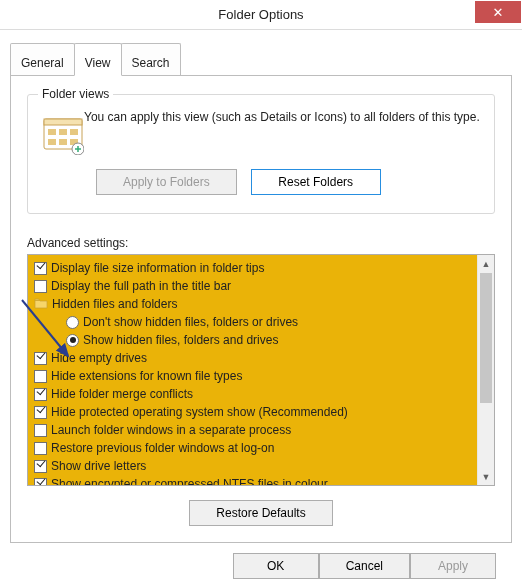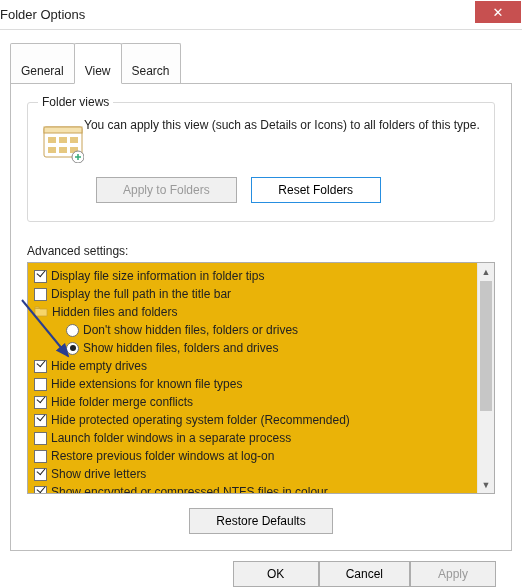--- a/index.html
+++ b/index.html
@@ -16,20 +16,21 @@
   .titlebar {
     height: 30px;
     background: #fff;
     border-bottom: 1px solid #dcdcdc;
     display: flex;
     align-items: center;
     position: relative;
   }
   .titlebar .title {
     flex: 1;
+    text-align: center;
     font-size: 13px;
     color: #222;
   }
   .titlebar .close {
     width: 46px;
     height: 22px;
     background: #c75050;
     display: flex;
     align-items: center;
     justify-content: center;
@@ -43,21 +44,21 @@
   .body-area {
     padding: 6px 10px 10px 10px;
   }
   .tabstrip {
     display: flex;
     align-items: flex-end;
     border-bottom: 1px solid #bdbdbd;
     margin-top: 6px;
   }
   .tab {
-    padding: 20px 10px 5px 10px;
+    padding: 12px 10px 5px 10px;
     border: 1px solid #bdbdbd;
     border-bottom: none;
     background: #fdfdfd;
     margin-right: 0px;
     position: relative;
     font-size: 12px;
     color: #222;
     cursor: pointer;
     border-radius: 2px 2px 0 0;
     text-align: center;
@@ -308,21 +309,21 @@
           <div class="row indent1">
             <span class="chk"></span>
             <span class="lbl">Hide extensions for known file types</span>
           </div>
           <div class="row indent1">
             <span class="chk checked"></span>
             <span class="lbl">Hide folder merge conflicts</span>
           </div>
           <div class="row indent1">
             <span class="chk checked"></span>
-            <span class="lbl">Hide protected operating system folder (Recommended)</span>
+            <span class="lbl">Hide protected operating system show (Recommended)</span>
           </div>
           <div class="row indent1">
             <span class="chk"></span>
             <span class="lbl">Launch folder windows in a separate process</span>
           </div>
           <div class="row indent1">
             <span class="chk"></span>
             <span class="lbl">Restore previous folder windows at log-on</span>
           </div>
           <div class="row indent1">

